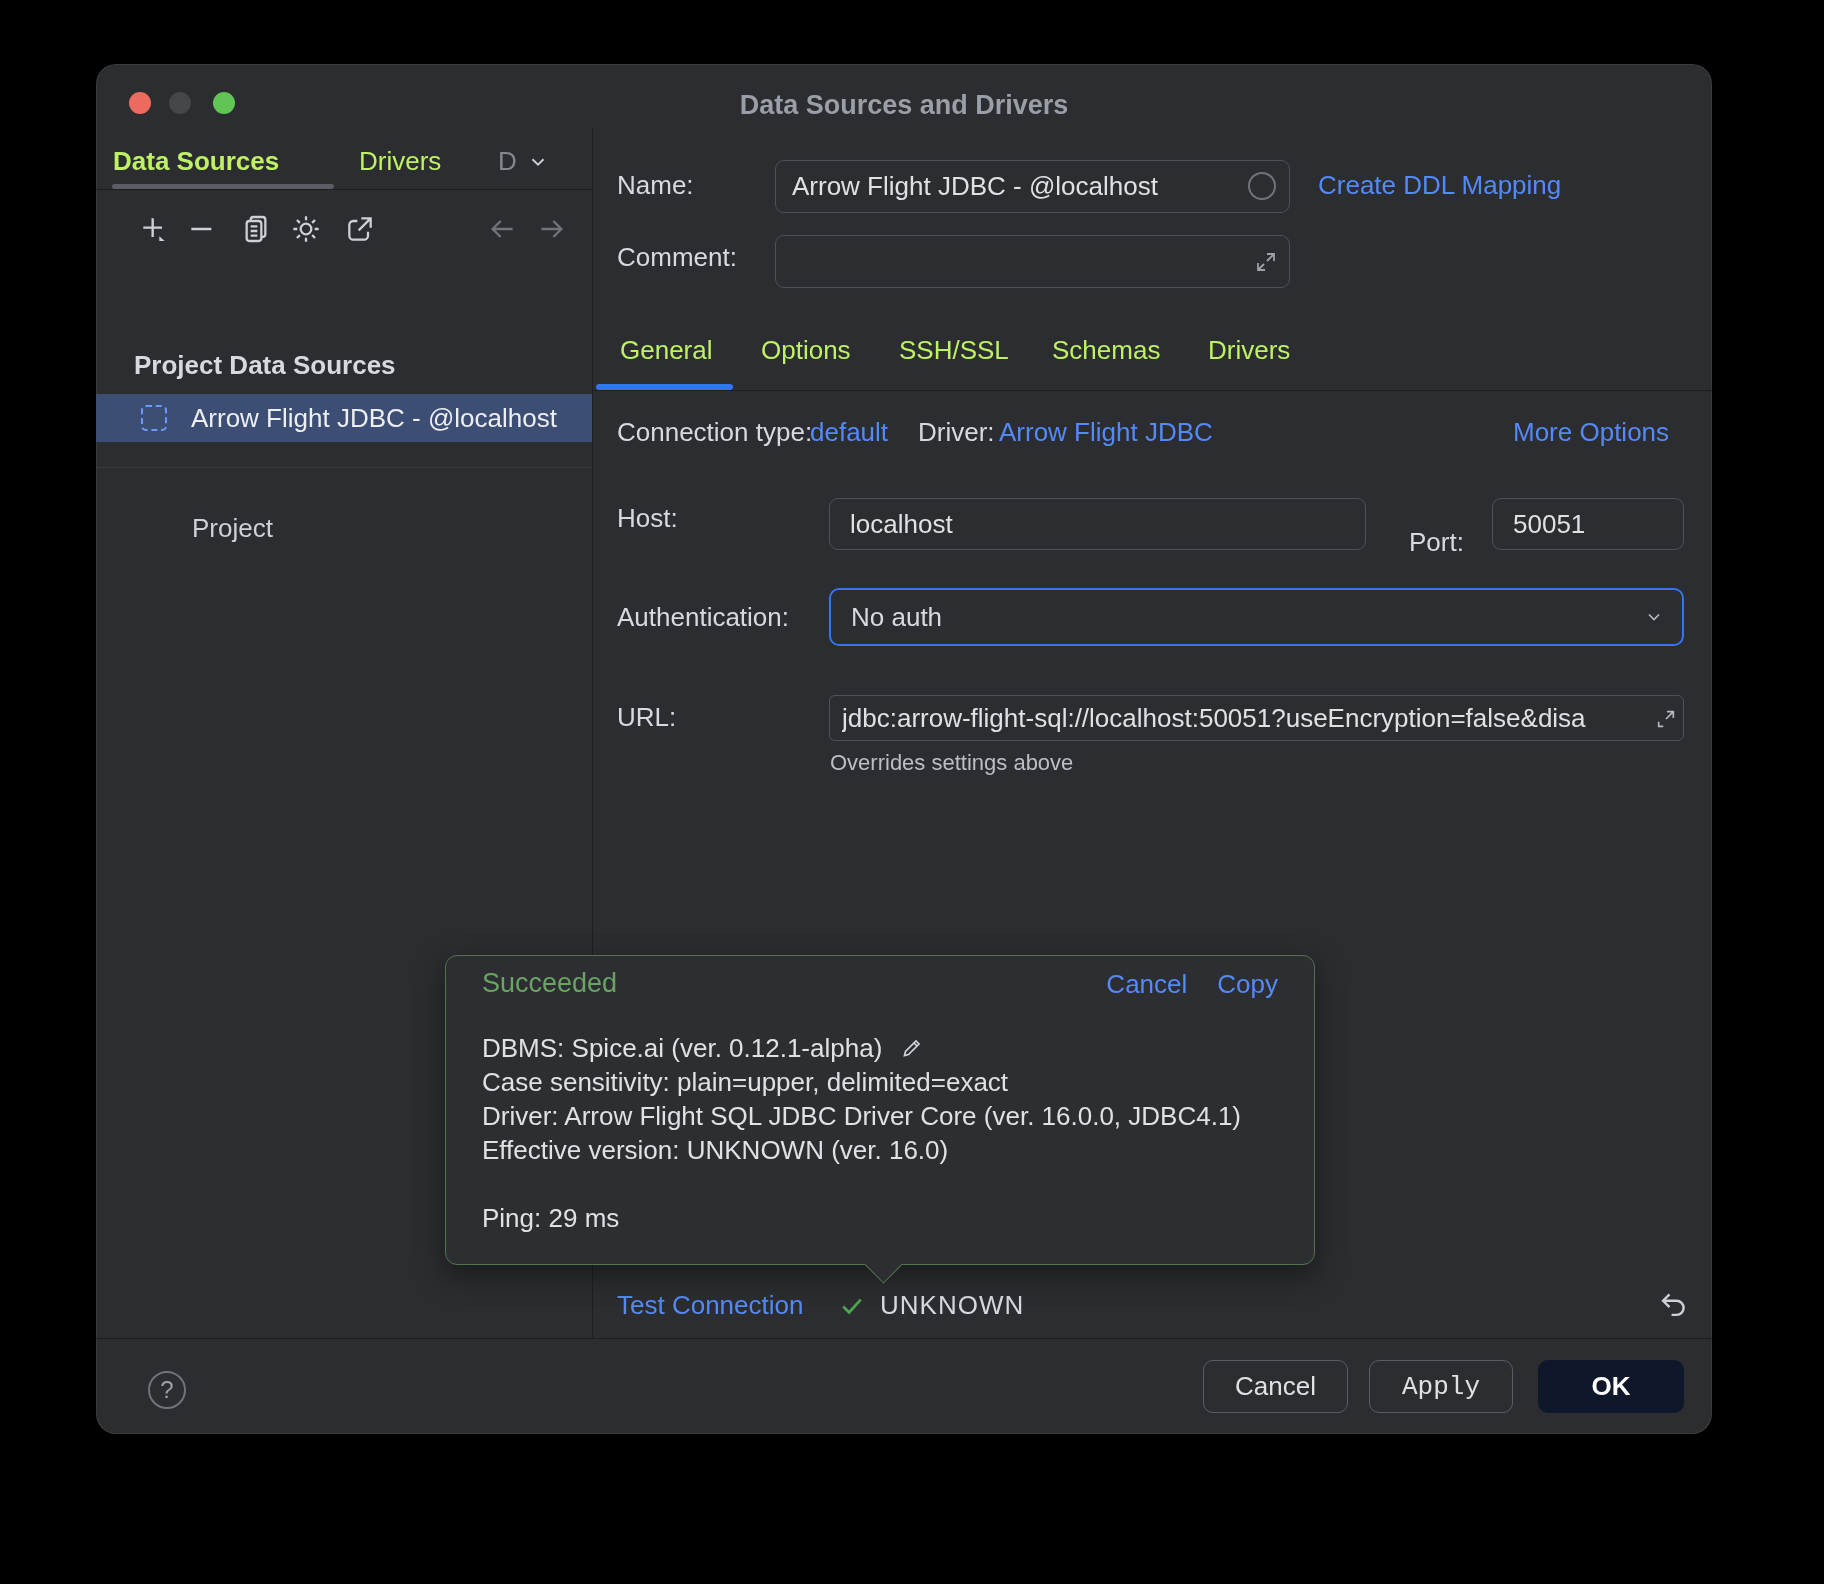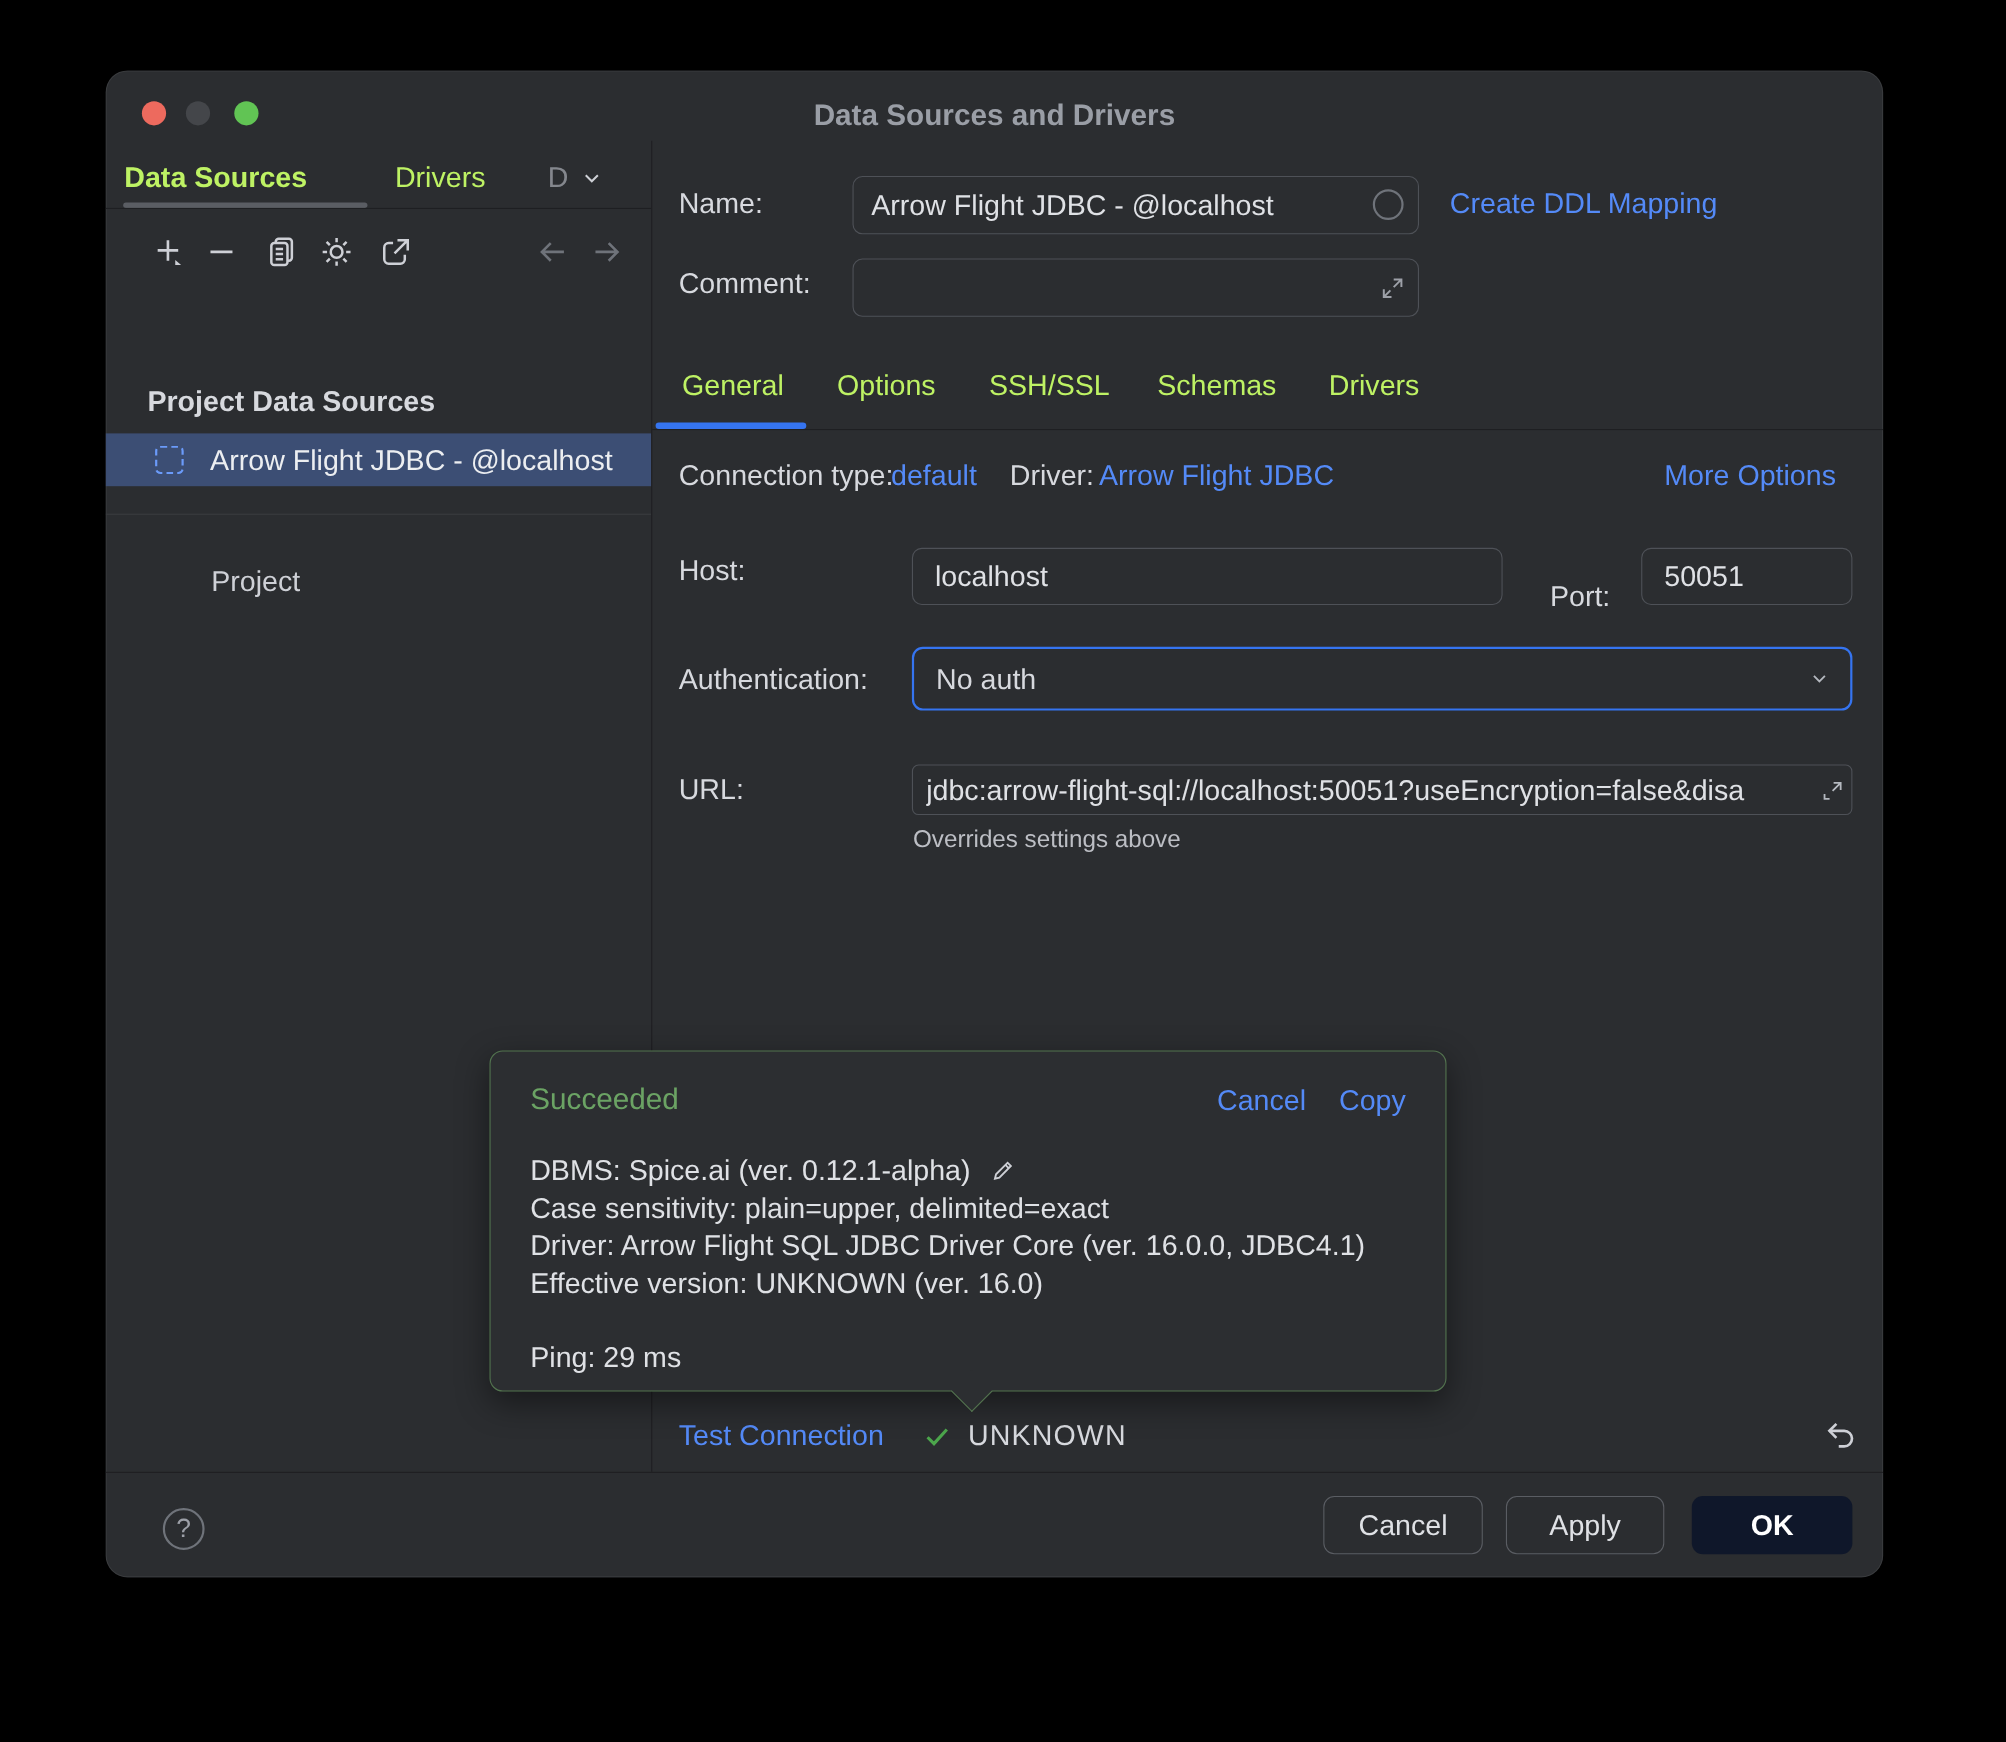--- a/index.html
+++ b/index.html
@@ -34,21 +34,21 @@
     display:flex;align-items:center;justify-content:center;
     font-size:26px;border-radius:10px;height:53px;cursor:pointer;box-sizing:border-box;
     background:transparent;border:1.5px solid #5a5d63;color:#dfe1e5;
   }
   .btn.primary{background:#0f172a;border:none;color:#ffffff;font-weight:bold;}
   .icon-btn{display:flex;align-items:center;justify-content:center;cursor:pointer;}
   .popup{
     position:absolute;left:349px;top:891px;width:870px;height:310px;
     background:#2c2e31;border:1.5px solid #53744f;border-radius:12px;
     box-shadow:0 10px 30px rgba(0,0,0,0.45);z-index:5;box-sizing:border-box;
-    padding:28px 36px;
+    padding:12px 36px;
   }
   .popup-line{font-size:26px;line-height:34px;color:#dfe1e5;white-space:nowrap;}
   .notch{
     position:absolute;left:424px;bottom:-14px;width:26px;height:26px;
     background:#2c2e31;transform:rotate(45deg);
     border-right:1.5px solid #53744f;border-bottom:1.5px solid #53744f;
   }
   svg{display:block;}
 </style>
 </head>
@@ -234,17 +234,17 @@
     <svg width="34" height="34" viewBox="0 0 24 24" fill="none" stroke="#ced0d6" stroke-width="1.7">
       <path d="M9.5 4.5L5 9l4.5 4.5"></path>
         <path d="M5 9h9.5a5 5 0 0 1 0 10H11"></path>
     </svg>
   </span>
 
   <div class="abs divider-h" style="left:0;top:1274px;width:1616px;"></div>
   <div class="abs" style="left:0;top:1275px;width:1616px;height:95px;">
     <span class="abs icon-btn" style="left:52px;top:32px;width:38px;height:38px;border:2px solid #6f737a;border-radius:50%;color:#9da0a8;font-size:24px;">?</span>
     <div class="abs btn" style="left:1107px;top:21px;width:145px;">Cancel</div>
-    <div class="abs btn" style="left:1273px;top:21px;width:144px;">Apply</div>
+    <div class="abs btn" style="left:1273px;top:21px;width:144px;font-family:Liberation Mono, monospace;">Apply</div>
     <div class="abs btn primary" style="left:1442px;top:21px;width:146px;">OK</div>
   </div>
 
 </div>
 
 </body></html>

